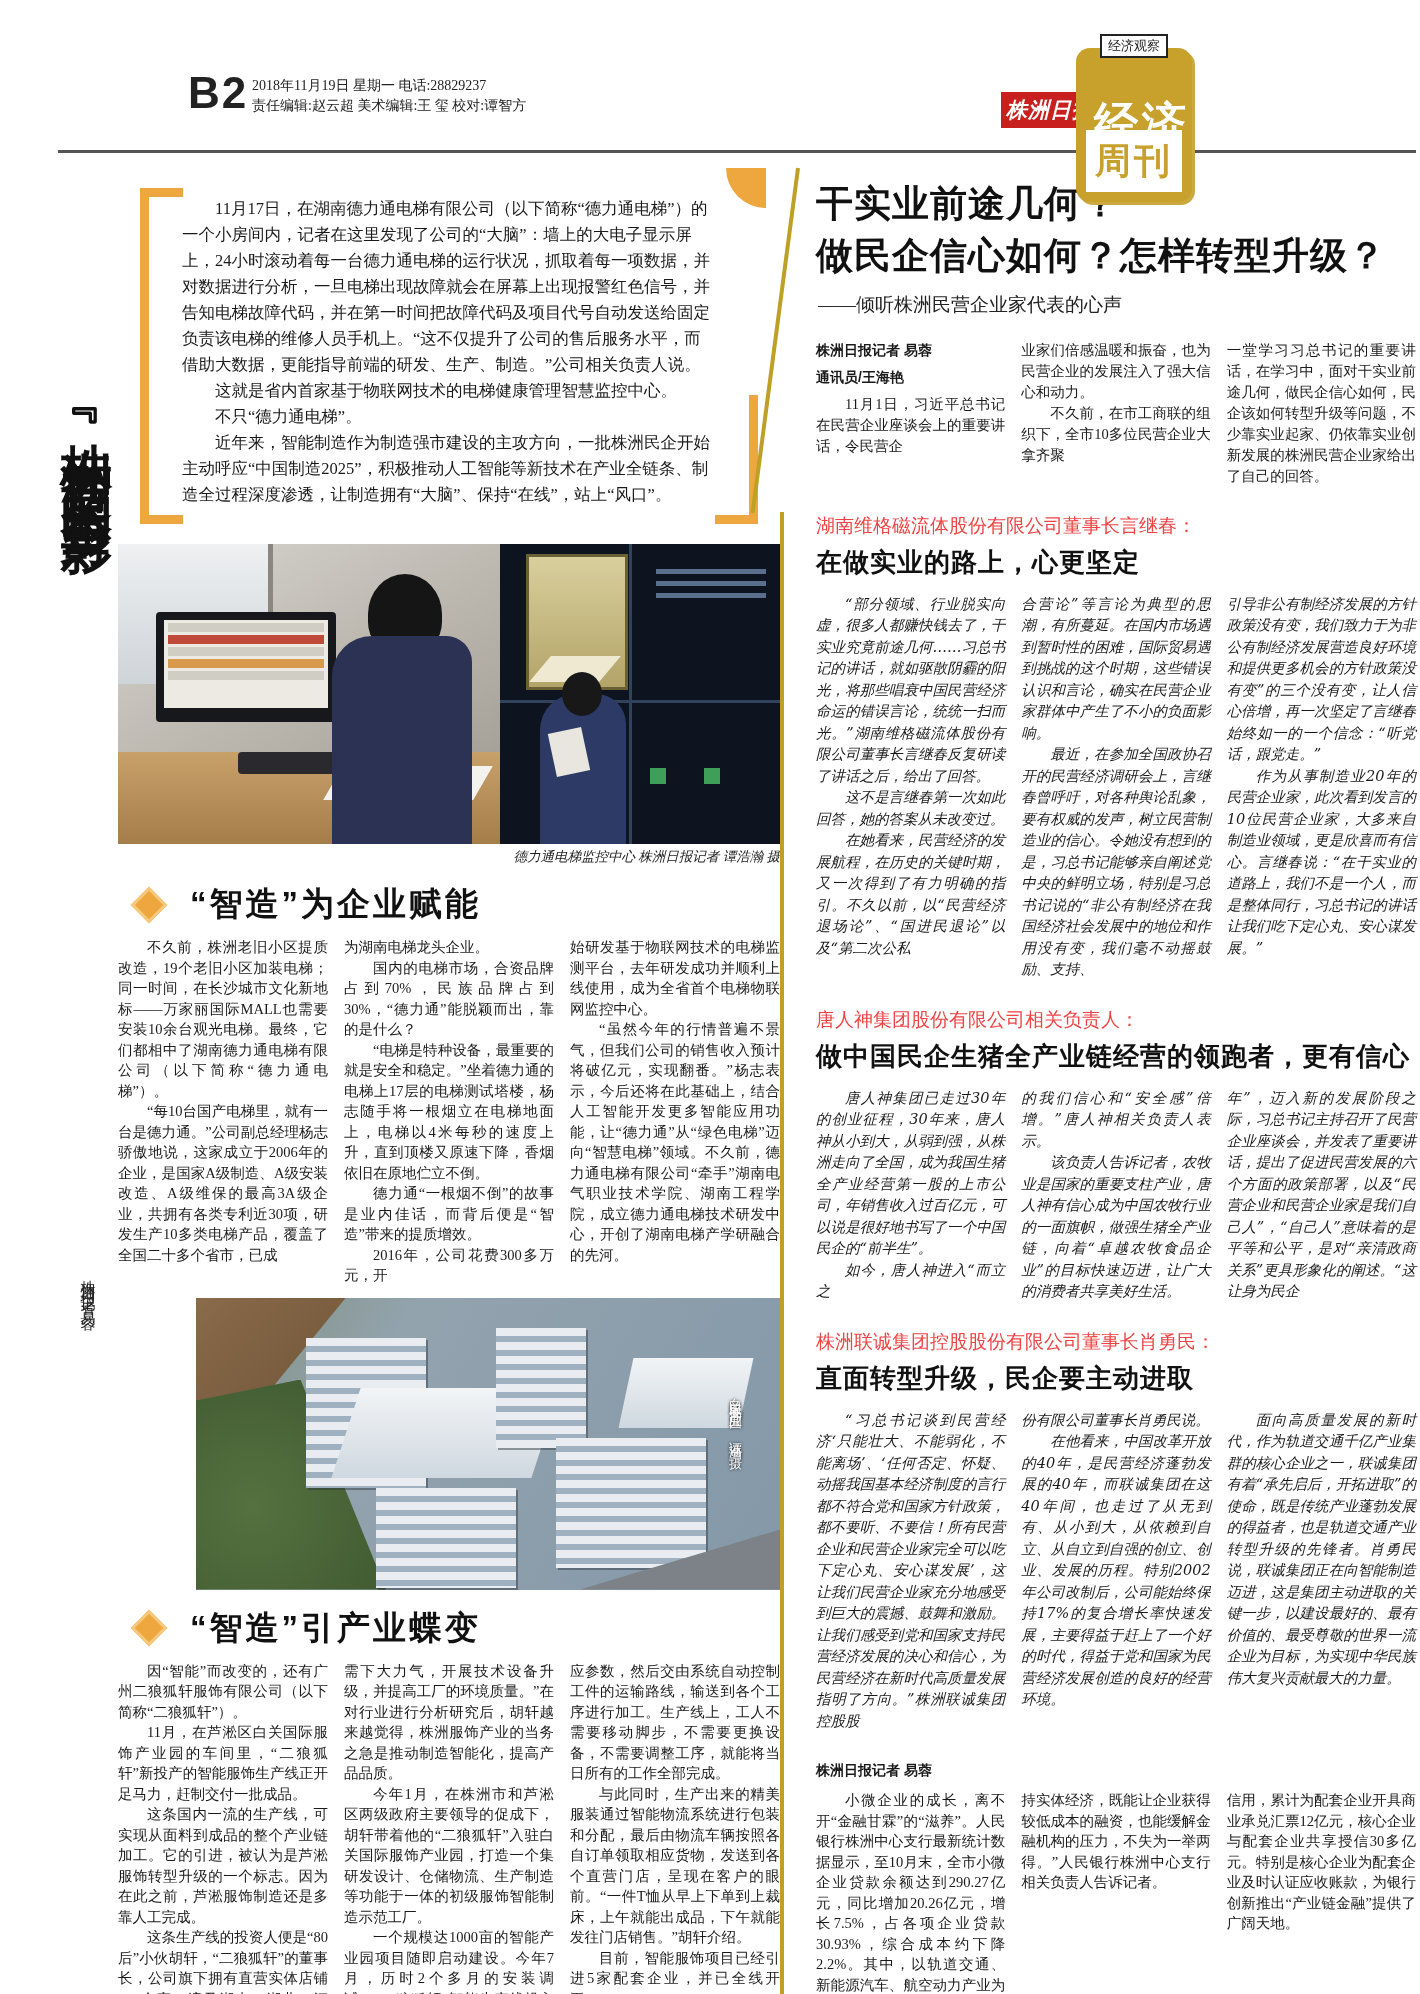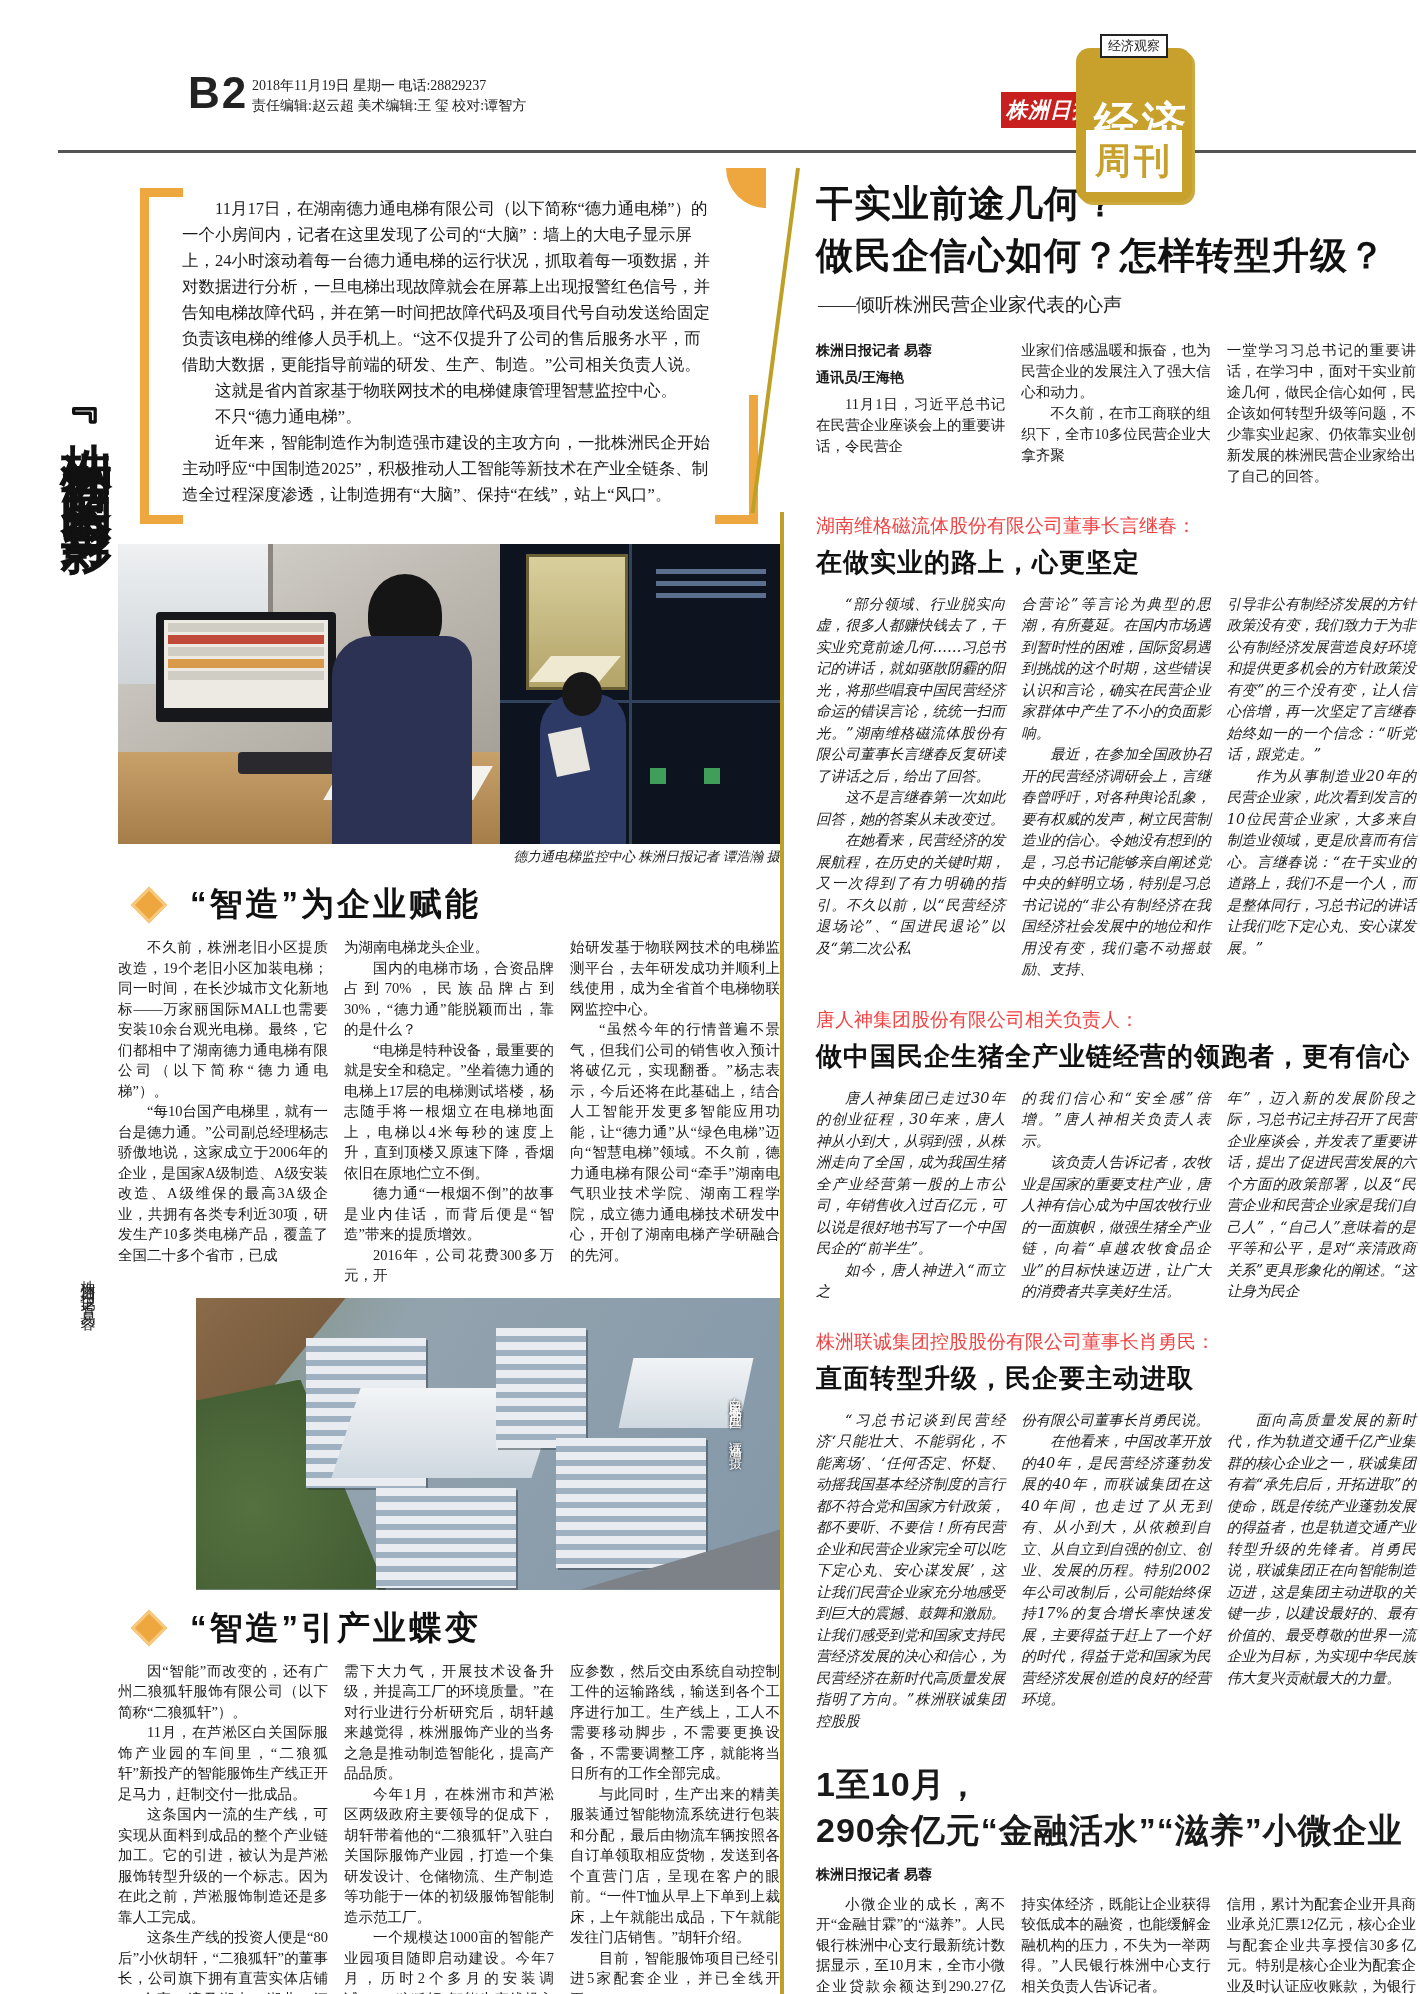--- a/index.html
+++ b/index.html
@@ -316,24 +316,20 @@
             <p class="col-c">份有限公司董事长肖勇民说。</p>
             <p class="col-p">在他看来，中国改革开放的40年，是民营经济蓬勃发展的40年，而联诚集团在这40年间，也走过了从无到有、从小到大，从依赖到自立、从自立到自强的创立、创业、发展的历程。特别2002年公司改制后，公司能始终保持17%的复合增长率快速发展，主要得益于赶上了一个好的时代，得益于党和国家为民营经济发展创造的良好的经营环境。</p>
           </div>
         <div class="col">
             <p class="col-p">面向高质量发展的新时代，作为轨道交通千亿产业集群的核心企业之一，联诚集团有着“承先启后，开拓进取”的使命，既是传统产业蓬勃发展的得益者，也是轨道交通产业转型升级的先锋者。肖勇民说，联诚集团正在向智能制造迈进，这是集团主动进取的关键一步，以建设最好的、最有价值的、最受尊敬的世界一流企业为目标，为实现中华民族伟大复兴贡献最大的力量。</p>
           </div>
       </div>
     </div>
 
     <div class="bottom-art">
-      <h2 class="bottom-h">
-        <span>1至10月，</span><br>
-        <span>290余亿元“金融活水”“滋养”小微企业</span>
-      </h2>
       <p class="bottom-by">株洲日报记者 易蓉</p>
       <div class="cols">
         <div class="col">
             <p class="col-p">小微企业的成长，离不开“金融甘霖”的“滋养”。人民银行株洲中心支行最新统计数据显示，至10月末，全市小微企业贷款余额达到290.27亿元，同比增加20.26亿元，增长7.5%，占各项企业贷款30.93%，综合成本约下降2.2%。其中，以轨道交通、新能源汽车、航空动力产业为代表的“中国动力谷”产业体系，今年新增融资总规模达到126.3亿元，增长14.2%，其中高新技术产业增长15.6%。</p>
           </div>
         <div class="col">
             <p class="col-c">持实体经济，既能让企业获得较低成本的融资，也能缓解金融机构的压力，不失为一举两得。”人民银行株洲中心支行相关负责人告诉记者。</p>
           </div>
         <div class="col">
             <p class="col-c">信用，累计为配套企业开具商业承兑汇票12亿元，核心企业与配套企业共享授信30多亿元。特别是核心企业为配套企业及时认证应收账款，为银行创新推出“产业链金融”提供了广阔天地。</p>

